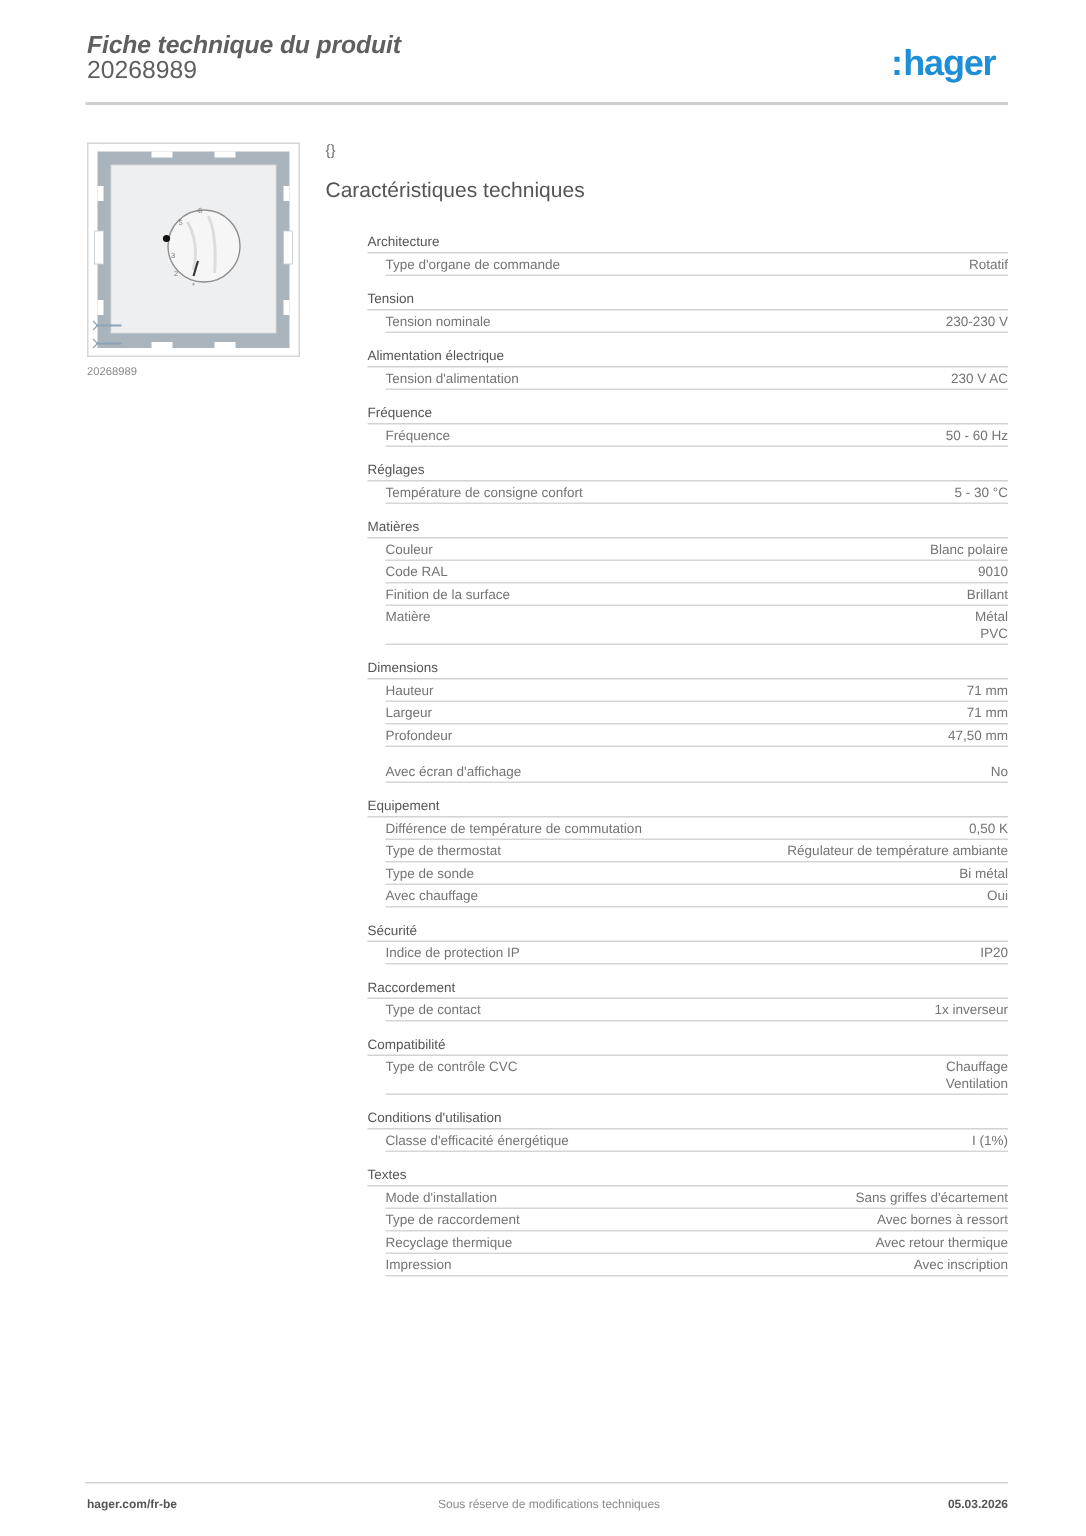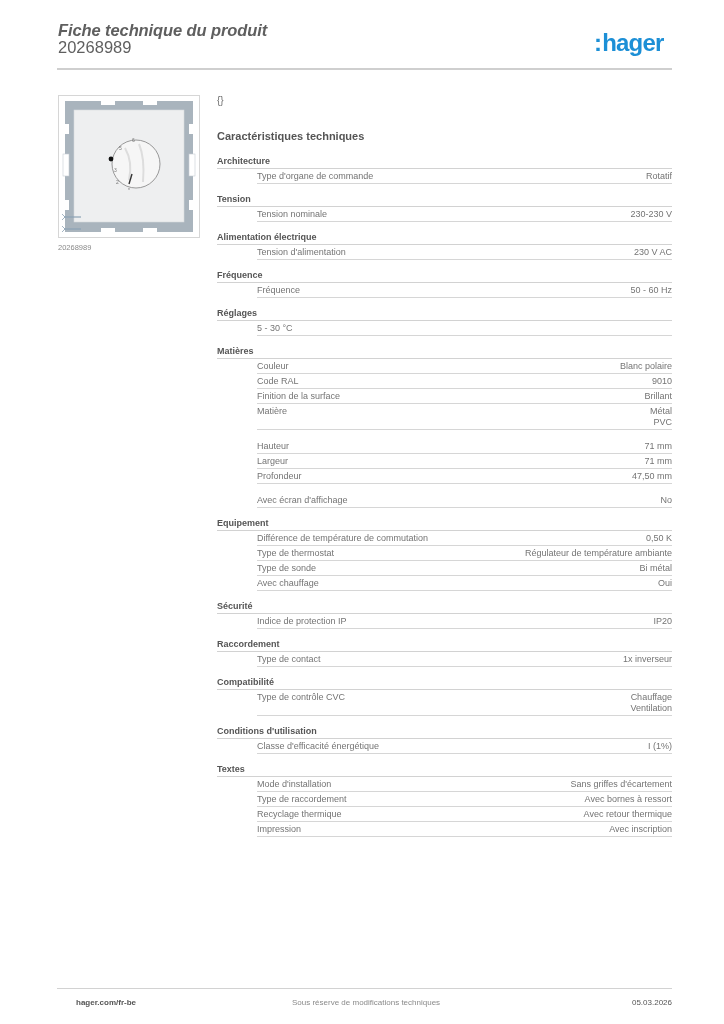--- a/index.html
+++ b/index.html
@@ -27,49 +27,50 @@
     .product-box {
       position: absolute; left: 58px; top: 95px; width: 142px; height: 143px;
       border: 1px solid #d6d6d6; box-sizing: border-box; background: #fff;
     }
     .product-caption {
       position: absolute; left: 58px; top: 243px; font-size: 7.5px; color: #8a8a8a;
     }
 
     .braces { position: absolute; left: 217px; top: 95px; font-size: 10px; color: #6e6e6e; }
     .section-title {
-      position: absolute; left: 217px; top: 130px; font-size: 11px; font-weight: bold; color: #555;
+      position: absolute; left: 217px; top: 118px; font-size: 14px; font-weight: normal; color: #555;
     }
 
     .spec-table { position: absolute; left: 217px; top: 155px; width: 455px; }
     .group { margin-bottom: 9px; }
     .group-title {
-      font-size: 9px; font-weight: bold; color: #555; height: 13px; line-height: 13px;
+      font-size: 9px; font-weight: normal; color: #555; height: 13px; line-height: 13px;
       border-bottom: 1.5px solid #d2d2d2;
+      margin-left: 28px;
     }
     .row {
       display: flex; justify-content: space-between; align-items: flex-start;
       font-size: 9px; color: #747474; line-height: 11px; padding: 1.5px 0 1.5px 0;
       border-bottom: 1px solid #d6d6d6;
       margin-left: 40px;
     }
     .row .label { flex: 1; }
     .row .value { text-align: right; white-space: pre-line; }
 
     .footer-rule {
       position: absolute; left: 57px; top: 988px; width: 615px; height: 1px; background: #d2d2d2;
     }
     .footer-left {
-      position: absolute; left: 76px; top: 998px; font-size: 8px; font-weight: bold; color: #555;
+      position: absolute; left: 58px; top: 998px; font-size: 8px; font-weight: bold; color: #555;
     }
     .footer-center {
       position: absolute; left: 292px; top: 998px; font-size: 8px; color: #8a8a8a;
     }
     .footer-right {
-      position: absolute; right: 52px; top: 998px; font-size: 8px; font-weight: normal; color: #555; padding-left: 44px;
+      position: absolute; right: 52px; top: 998px; font-size: 8px; font-weight: bold; color: #555; padding-left: 44px;
     }
   </style>
 </head>
 <body>
 
 <div class="header-title">Fiche technique du produit</div>
 <div class="header-number">20268989</div>
 <div class="logo"><span class="colon">:</span><span>hager</span></div>
 <div class="header-rule"></div>
 
@@ -145,20 +146,21 @@
     <div class="group-title">Fréquence</div>
     <div class="row">
         <span class="label">Fréquence</span>
         <span class="value">50 - 60 Hz</span>
       </div>
   </div>
 
   <div class="group">
     <div class="group-title">Réglages</div>
     <div class="row">
+        <span class="label">Température de consigne confort</span>
         <span class="value">5 - 30 °C</span>
       </div>
   </div>
 
   <div class="group">
     <div class="group-title">Matières</div>
     <div class="row">
         <span class="label">Couleur</span>
         <span class="value">Blanc polaire</span>
       </div>
@@ -171,20 +173,21 @@
         <span class="value">Brillant</span>
       </div>
     <div class="row">
         <span class="label">Matière</span>
         <span class="value">Métal
 PVC</span>
       </div>
   </div>
 
   <div class="group">
+    <div class="group-title">Dimensions</div>
     <div class="row">
         <span class="label">Hauteur</span>
         <span class="value">71 mm</span>
       </div>
     <div class="row">
         <span class="label">Largeur</span>
         <span class="value">71 mm</span>
       </div>
     <div class="row">
         <span class="label">Profondeur</span>

